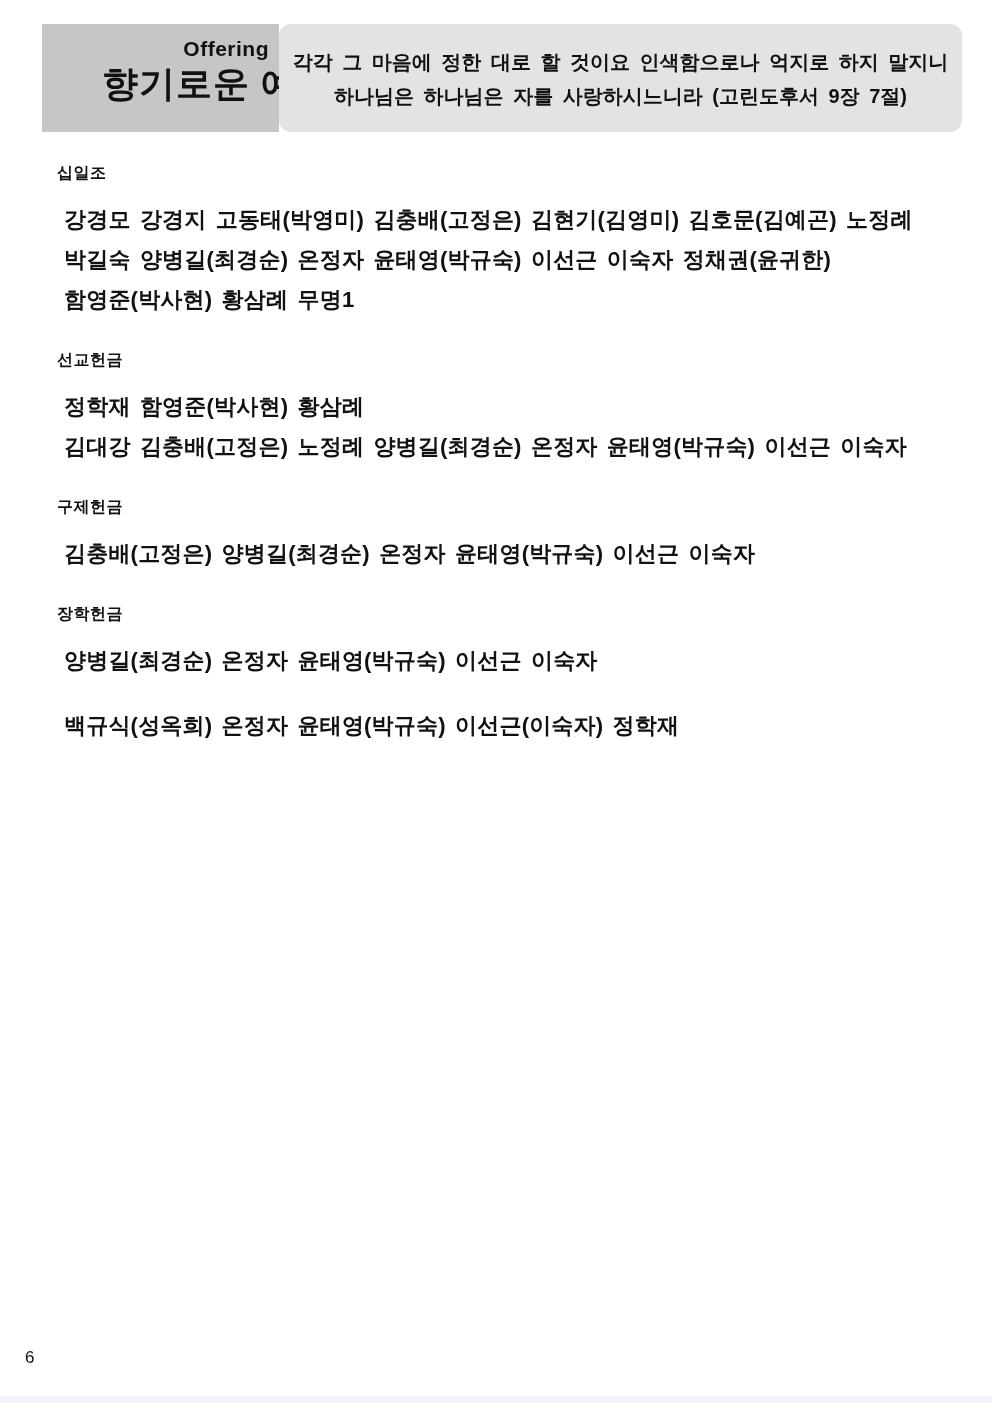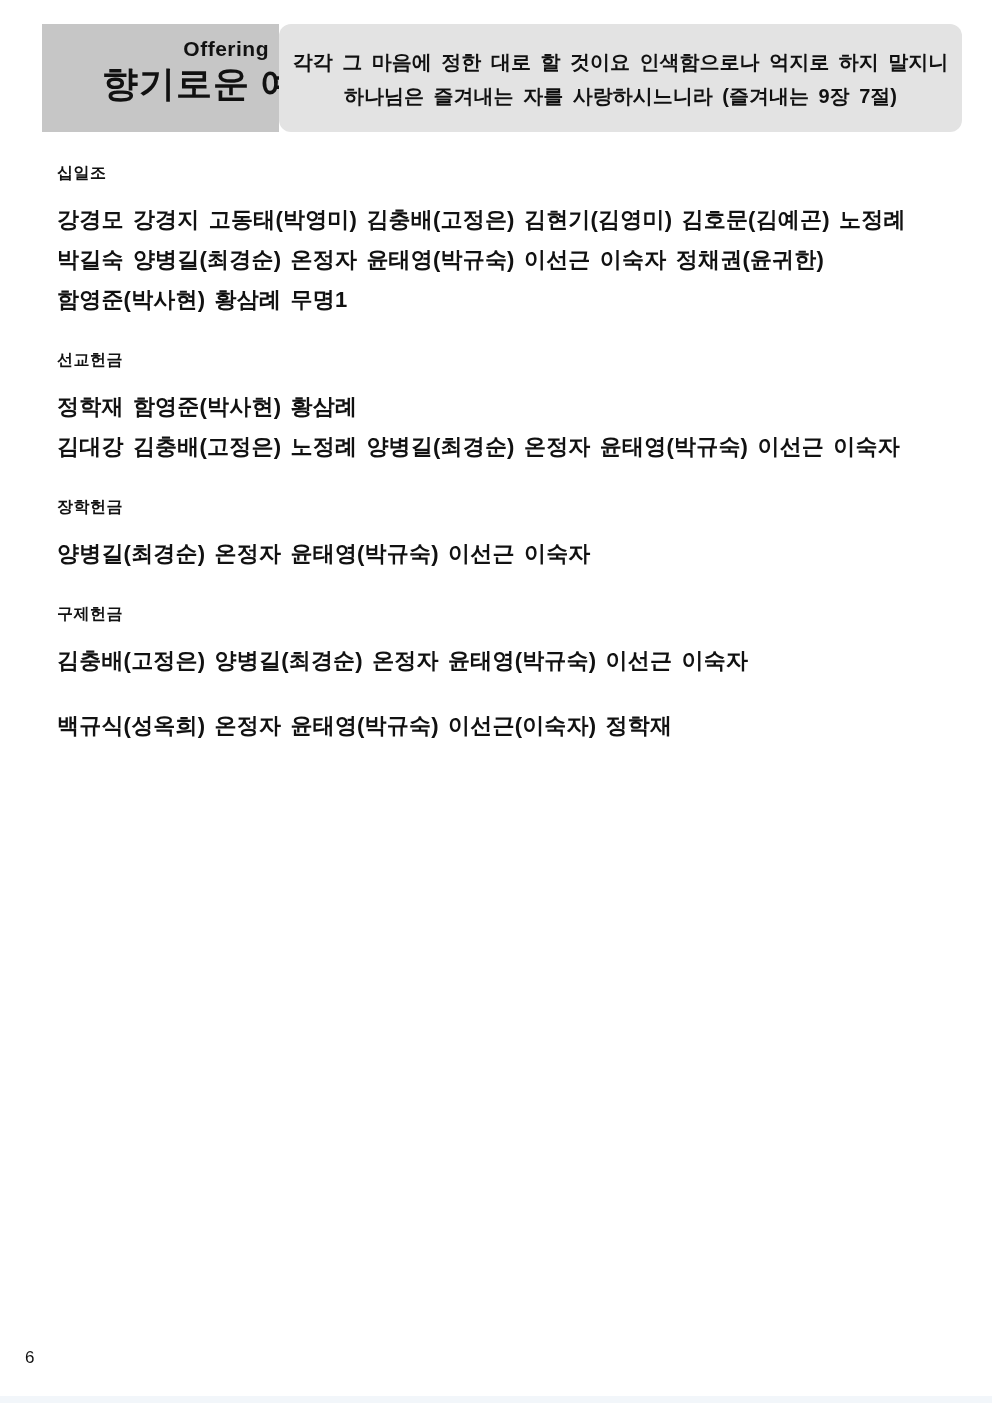--- a/index.html
+++ b/index.html
@@ -73,20 +73,21 @@
     font-size: 16px;
     font-weight: bold;
     line-height: 30px;
     margin-bottom: 12px;
     letter-spacing: 0.5px;
   }
   .name-line {
     font-size: 22px;
     font-weight: bold;
     line-height: 40px;
+    margin-left: 7px;
     word-spacing: 3px;
     white-space: nowrap;
     letter-spacing: 0.2px;
   }
   
   .page-number {
     position: absolute;
     left: 25px;
     top: 1348px;
     font-size: 17px;
@@ -106,21 +107,21 @@
 
 <div class="page">
 
   <header class="header">
     <div class="title-box" style="background: rgb(198, 198, 198);">
       <div class="subtitle">Offering</div>
       <div class="title">향기로운 예물</div>
     </div>
     <div class="verse-box" style="background: rgb(227, 227, 227);">
       <div class="verse-line">각각 그 마음에 정한 대로 할 것이요 인색함으로나 억지로 하지 말지니</div>
-      <div class="verse-line">하나님은 즐겨내는 자를 사랑하시느니라 (즐겨내는 9장 7절)</div>
+      <div class="verse-line">하나님은 하나님은 자를 사랑하시느니라 (고린도후서 9장 7절)</div>
     </div>
   </header>
 
   <main class="sections">
   <section class="section">
     <h2 class="section-title">십일조</h2>
     <div class="section-lines">
           <div class="name-line">강경모 강경지 고동태(박영미) 김충배(고정은) 김현기(김영미) 김호문(김예곤) 노정례</div>
           <div class="name-line">박길숙 양병길(최경순) 온정자 윤태영(박규숙) 이선근 이숙자 정채권(윤귀한)</div>
           <div class="name-line">함영준(박사현) 황삼례 무명1</div>
@@ -130,30 +131,30 @@
 
   <section class="section">
     <h2 class="section-title">선교헌금</h2>
     <div class="section-lines">
           <div class="name-line">정학재 함영준(박사현) 황삼례</div>
           <div class="name-line">김대강 김충배(고정은) 노정례 양병길(최경순) 온정자 윤태영(박규숙) 이선근 이숙자</div>
         </div>
   </section>
 
   <section class="section">
-    <h2 class="section-title">장학헌금</h2>
+    <h2 class="section-title">구제헌금</h2>
     <div class="section-lines">
-          <div class="name-line">양병길(최경순) 온정자 윤태영(박규숙) 이선근 이숙자</div>
+          <div class="name-line">김충배(고정은) 양병길(최경순) 온정자 윤태영(박규숙) 이선근 이숙자</div>
         </div>
   </section>
 
   <section class="section">
-    <h2 class="section-title">구제헌금</h2>
+    <h2 class="section-title">장학헌금</h2>
     <div class="section-lines">
-          <div class="name-line">김충배(고정은) 양병길(최경순) 온정자 윤태영(박규숙) 이선근 이숙자</div>
+          <div class="name-line">양병길(최경순) 온정자 윤태영(박규숙) 이선근 이숙자</div>
         </div>
   </section>
 
   <section class="section">
     <div class="section-lines">
           <div class="name-line">백규식(성옥희) 온정자 윤태영(박규숙) 이선근(이숙자) 정학재</div>
         </div>
   </section>
 </main>
 

